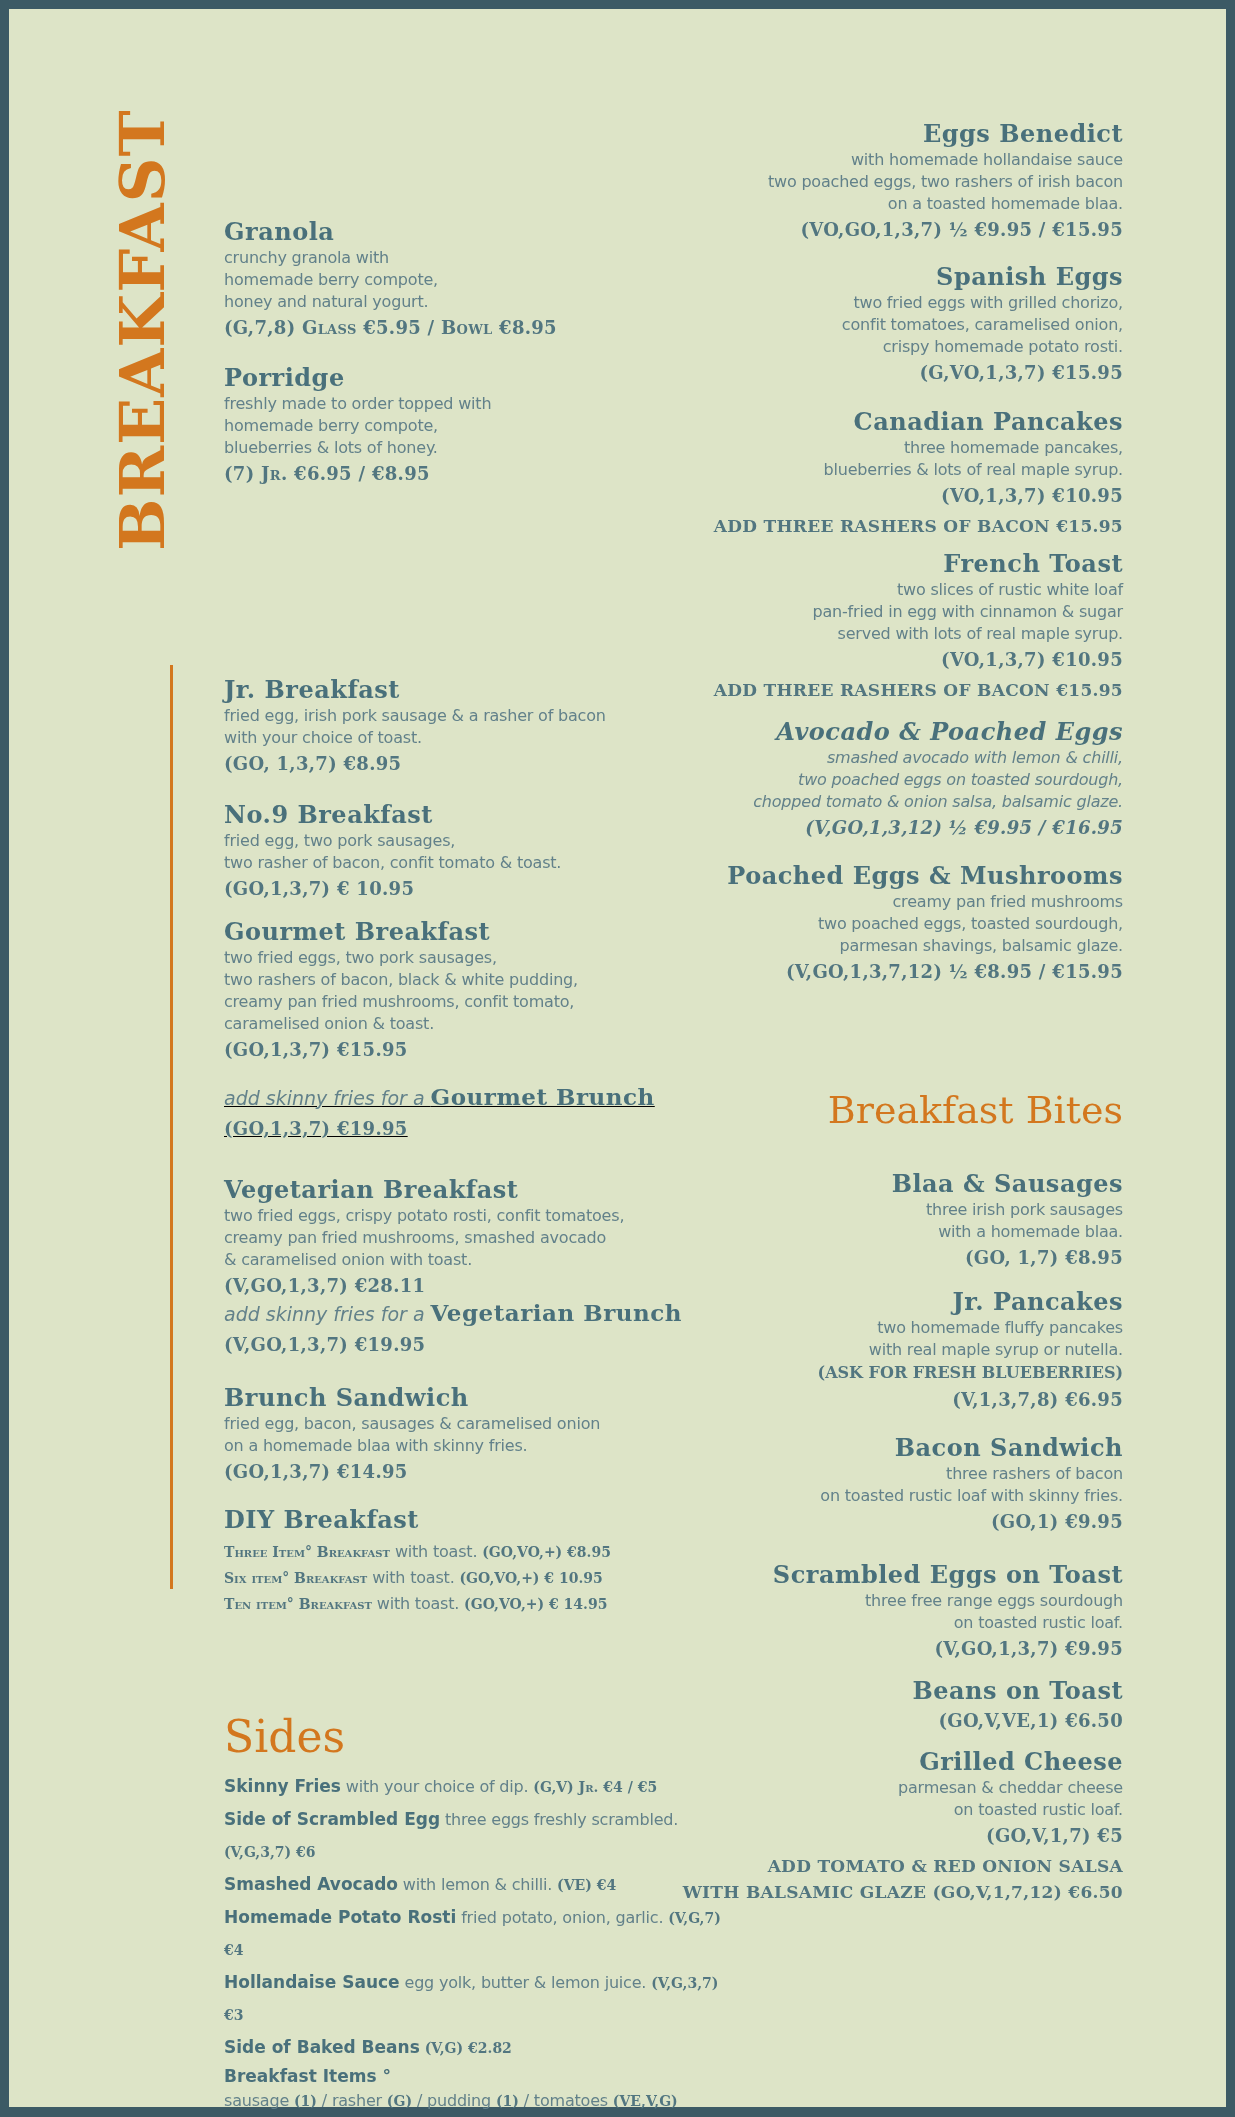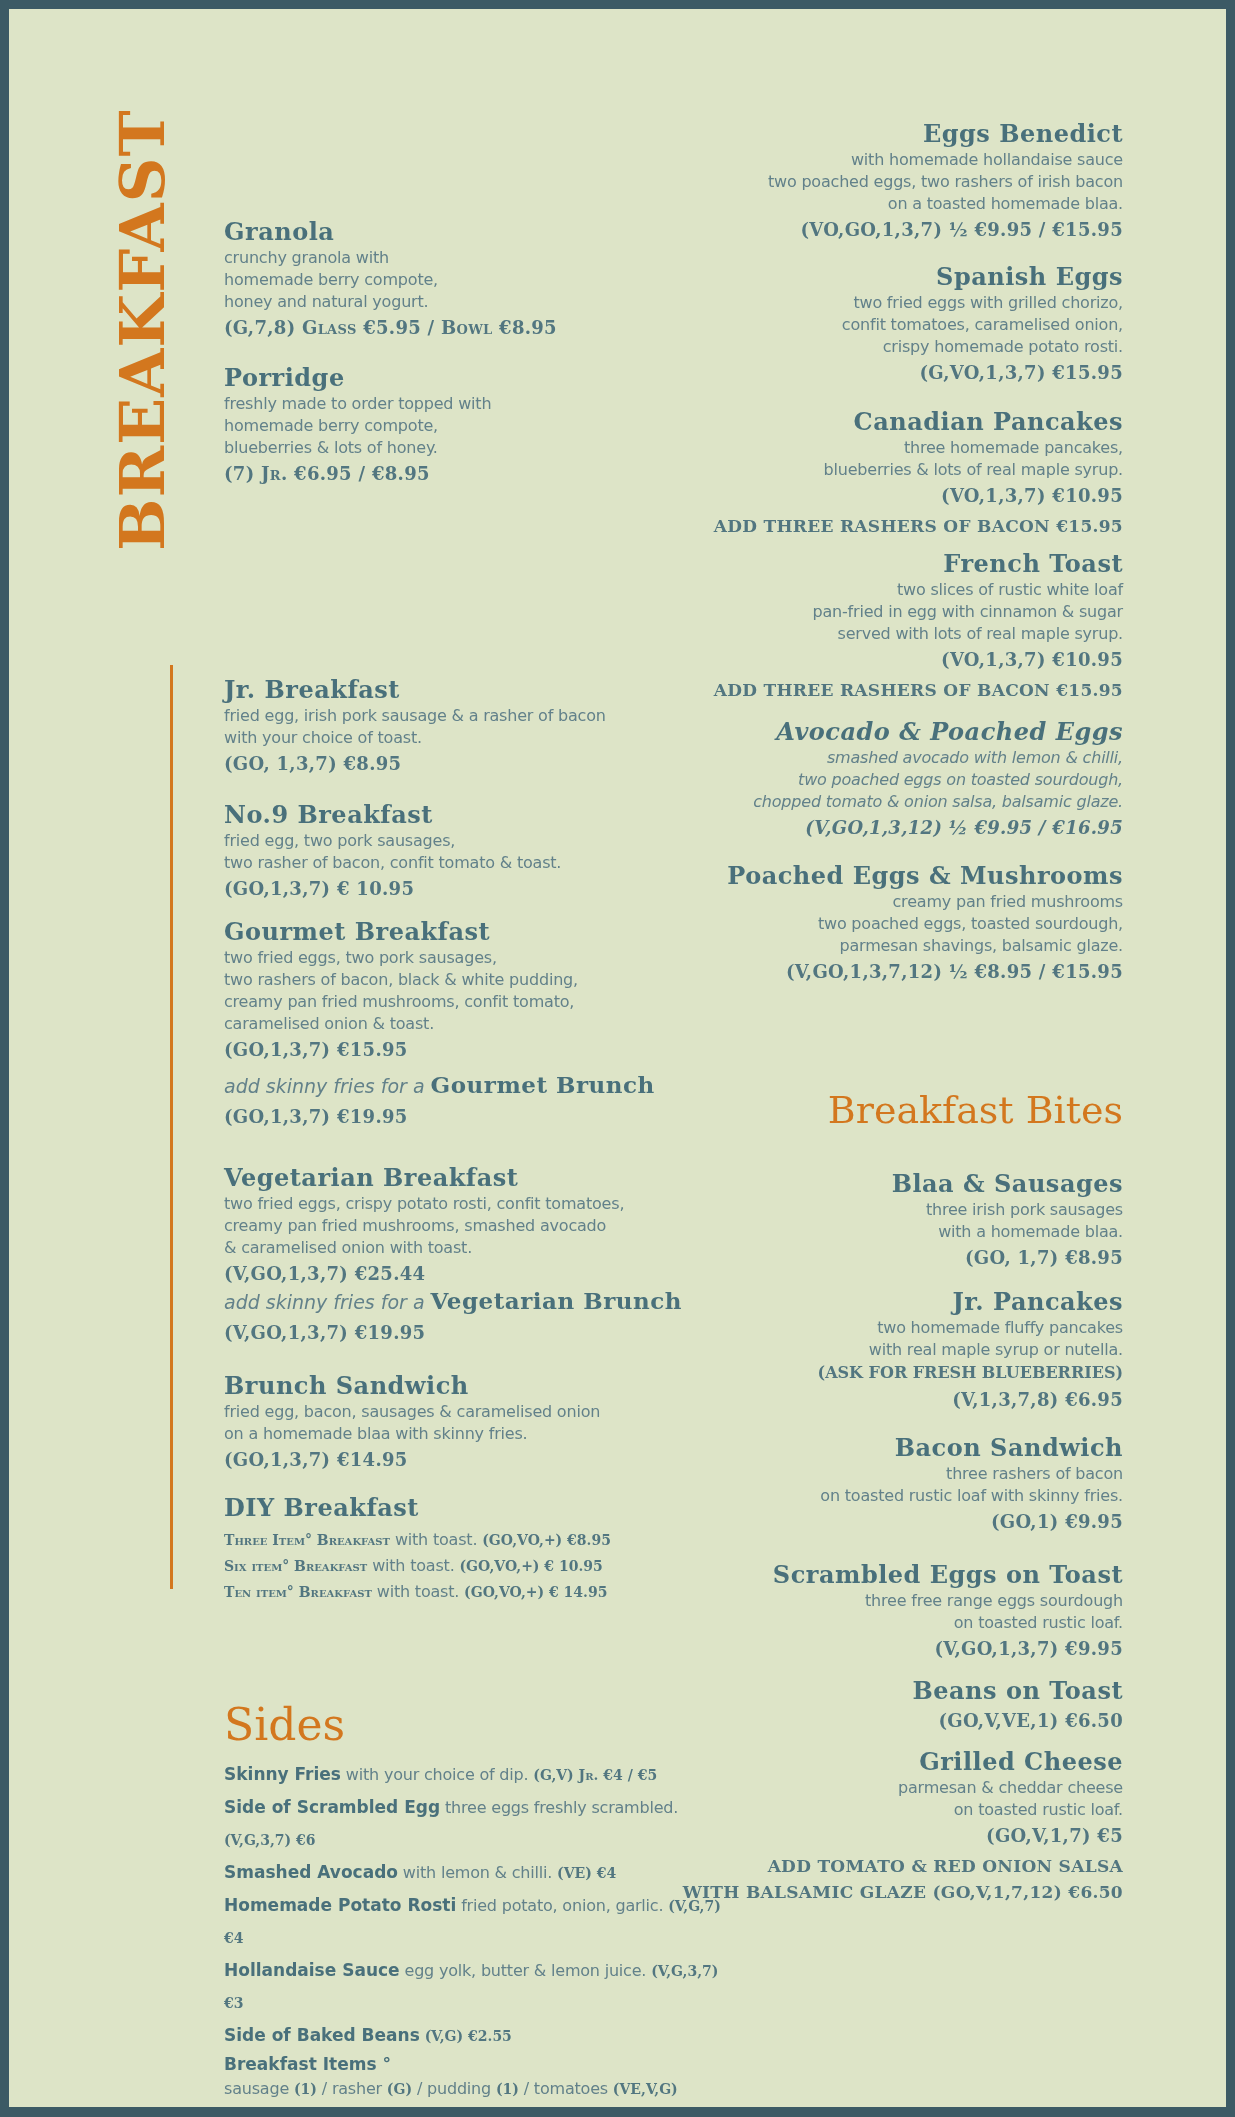--- a/index.html
+++ b/index.html
@@ -121,30 +121,30 @@
         <div class="price">(GO,1,3,7) € 10.95</div>
       </div>
       <div class="block" style="margin-top: 15px;">
         <div class="item-title">Gourmet Breakfast</div>
         <div class="desc">two fried eggs, two pork sausages,</div>
         <div class="desc">two rashers of bacon, black &amp; white pudding,</div>
         <div class="desc">creamy pan fried mushrooms, confit tomato,</div>
         <div class="desc">caramelised onion &amp; toast.</div>
         <div class="price">(GO,1,3,7) €15.95</div>
       </div>
-      <div class="block" style="margin-top: 8px;">
+      <div class="block" style="margin-top: 20px; text-decoration: underline;">
         <div class="addon-line"><span class="addon-lead">add skinny fries for a </span><span class="addon-title">Gourmet Brunch</span></div>
         <div class="price">(GO,1,3,7) €19.95</div>
       </div>
       <div class="block" style="margin-top: 33px;">
         <div class="item-title">Vegetarian Breakfast</div>
         <div class="desc">two fried eggs, crispy potato rosti, confit tomatoes,</div>
         <div class="desc">creamy pan fried mushrooms, smashed avocado</div>
         <div class="desc">&amp; caramelised onion with toast.</div>
-        <div class="price">(V,GO,1,3,7) €25.44</div>
+        <div class="price">(V,GO,1,3,7) €28.11</div>
       </div>
       <div class="block">
         <div class="addon-line"><span class="addon-lead">add skinny fries for a </span><span class="addon-title">Vegetarian Brunch</span></div>
         <div class="price">(V,GO,1,3,7) €19.95</div>
       </div>
       <div class="block" style="margin-top: 25px;">
         <div class="item-title">Brunch Sandwich</div>
         <div class="desc">fried egg, bacon, sausages &amp; caramelised onion</div>
         <div class="desc">on a homemade blaa with skinny fries.</div>
         <div class="price">(GO,1,3,7) €14.95</div>
@@ -155,21 +155,21 @@
         <div class="line" style="line-height: 25px;"><span class="seg-sc">Six item° Breakfast</span><span class="seg-body"> with toast. </span><span class="seg-sc">(GO,VO,+) € 10.95</span></div>
         <div class="line" style="line-height: 25px;"><span class="seg-sc">Ten item° Breakfast</span><span class="seg-body"> with toast. </span><span class="seg-sc">(GO,VO,+) € 14.95</span></div>
       </div>
       <div class="block header" style="margin-top: 95px;">Sides</div>
       <div class="block" style="margin-top: 8px;">
         <div class="line" style="line-height: 32px;"><span class="seg-bold">Skinny Fries</span><span class="seg-body"> with your choice of dip.  </span><span class="seg-sc">(G,V) Jr. €4 / €5</span></div>
         <div class="line" style="line-height: 32px;"><span class="seg-bold">Side of Scrambled Egg</span><span class="seg-body"> three eggs freshly scrambled. </span><span class="seg-sc">(V,G,3,7) €6</span></div>
         <div class="line" style="line-height: 32px;"><span class="seg-bold">Smashed Avocado</span><span class="seg-body"> with lemon &amp; chilli. </span><span class="seg-sc">(VE) €4</span></div>
         <div class="line" style="line-height: 32px;"><span class="seg-bold">Homemade Potato Rosti</span><span class="seg-body"> fried potato, onion, garlic. </span><span class="seg-sc">(V,G,7) €4</span></div>
         <div class="line" style="line-height: 32px;"><span class="seg-bold">Hollandaise Sauce</span><span class="seg-body"> egg yolk, butter &amp; lemon juice. </span><span class="seg-sc">(V,G,3,7) €3</span></div>
-        <div class="line" style="line-height: 32px;"><span class="seg-bold">Side of Baked Beans</span><span class="seg-body">  </span><span class="seg-sc">(V,G) €2.55</span></div>
+        <div class="line" style="line-height: 32px;"><span class="seg-bold">Side of Baked Beans</span><span class="seg-body">  </span><span class="seg-sc">(V,G) €2.82</span></div>
       </div>
       <div class="block">
         <div class="line" style="line-height: 24px;"><span class="seg-bold">Breakfast Items °</span></div>
         <div class="line" style="line-height: 24px;"><span class="seg-body">sausage </span><span class="seg-sc">(1)</span><span class="seg-body"> / rasher </span><span class="seg-sc">(G)</span><span class="seg-body"> / pudding </span><span class="seg-sc">(1)</span><span class="seg-body"> / tomatoes </span><span class="seg-sc">(VE,V,G)</span></div>
       </div>
     </div>
   <div class="col" id="col-right">
       <div class="block">
         <div class="item-title">Eggs Benedict</div>
         <div class="desc">with homemade hollandaise sauce</div>

